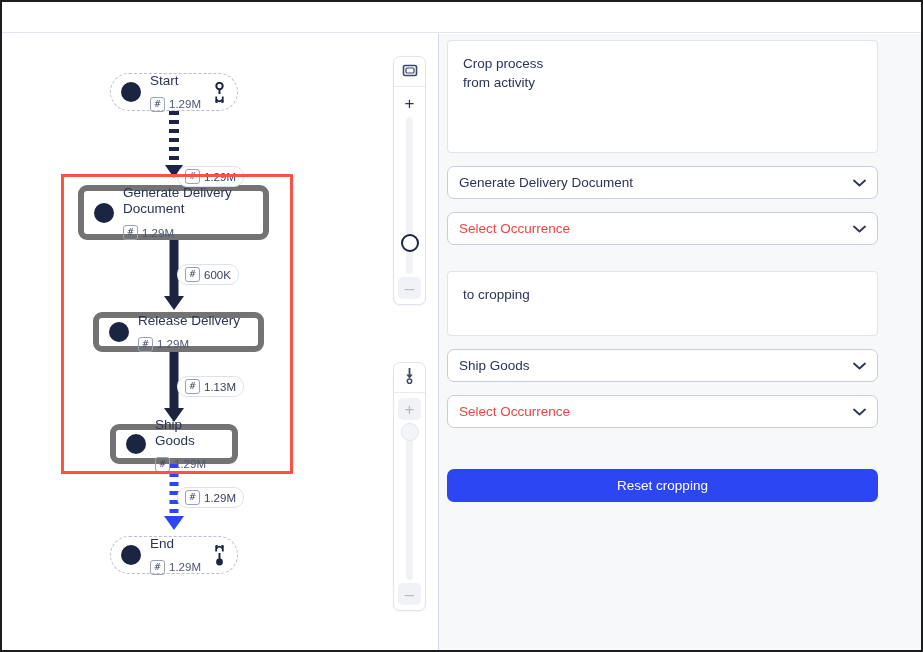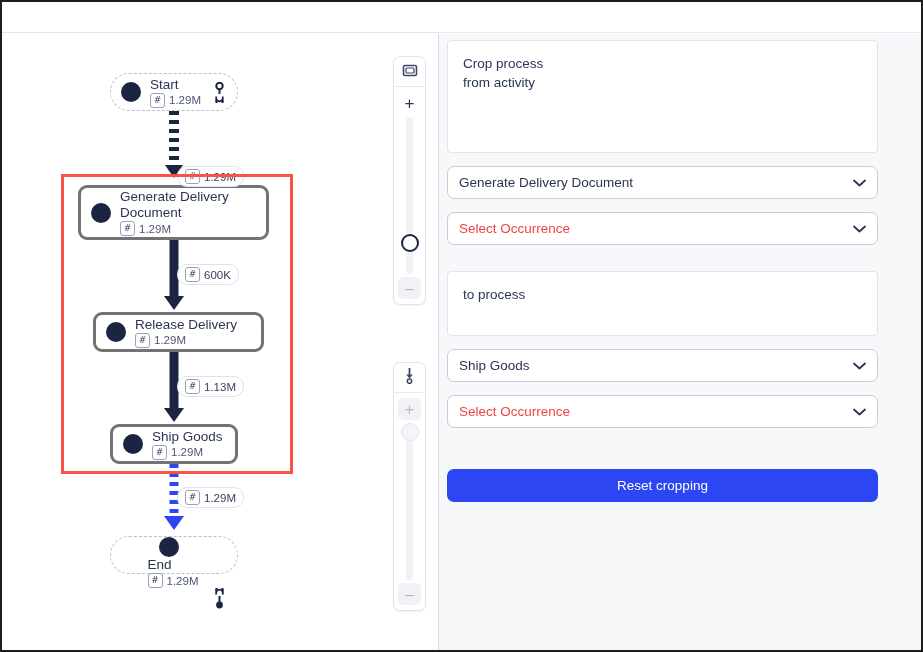--- a/index.html
+++ b/index.html
@@ -43,42 +43,42 @@
   }
   .graph-canvas {
     position: absolute; left: 0; top: 0;
     width: 437px; height: 619px;
   }
   
   .node {
     position: absolute;
     box-sizing: border-box;
     background: #ffffff;
-    border: 3px solid #737373;
+    border: 6px solid #737373;
     border-radius: 9px;
     display: flex;
     align-items: center;
     padding: 0 12px 0 10px;
     z-index: 4;
   }
   .node.terminal {
     border: 1.6px dashed #b9bece;
     border-radius: 22px;
   }
   .node .dot {
     width: 20px; height: 20px;
     border-radius: 50%;
     background: #1b2441;
     flex: 0 0 auto;
     margin-right: 9px;
   }
   .node .textcol {
     display: flex; flex-direction: column;
     justify-content: center;
-    gap: 0;
+    gap: 8px;
   }
   .node .nlabel {
     font-size: 13.5px;
     color: #2a3455;
     line-height: 16px;
     white-space: pre-line;
   }
   .node .nmetric {
     display: flex; align-items: center; gap: 4px;
     font-size: 11.5px;
@@ -356,21 +356,21 @@
               <span>1.29M</span>
             </span>
           </span>
         </div>
 
         <div class="edge-label" style="left:175px; top:453px;">
           <span class="hashbadge">#</span>
           <span>1.29M</span>
         </div>
 
-        <div class="node terminal" style="left:108px; top:502px; width:128px; height:38px;flex-direction:column;">
+        <div class="node terminal" style="left:108px; top:502px; width:128px; height:38px;">
           <span class="dot"></span>
           <span class="textcol">
             <span class="nlabel">End</span>
             <span class="nmetric">
               <span class="hashbadge">#</span>
               <span>1.29M</span>
             </span>
           </span>
           <span class="termicon">
             <svg width="11" height="21" viewBox="0 0 11 21">
@@ -449,21 +449,21 @@
             <svg width="13" height="8" viewBox="0 0 13 8">
               <polyline points="1,1.5 6.5,6.5 12,1.5" fill="none" stroke="#2a3455" stroke-width="1.8" stroke-linecap="round" stroke-linejoin="round"></polyline>
             </svg>
           </span>
         </div>
       </div>
 
       <div class="spacer-sm"></div>
 
       <div class="field-block">
-        <div class="textbox short">to process</div>
+        <div class="textbox short">to cropping</div>
       </div>
 
       <div class="field-block">
         <div class="select">
           <span>Ship Goods</span>
           <span class="chev">
             <svg width="13" height="8" viewBox="0 0 13 8">
               <polyline points="1,1.5 6.5,6.5 12,1.5" fill="none" stroke="#2a3455" stroke-width="1.8" stroke-linecap="round" stroke-linejoin="round"></polyline>
             </svg>
           </span>

